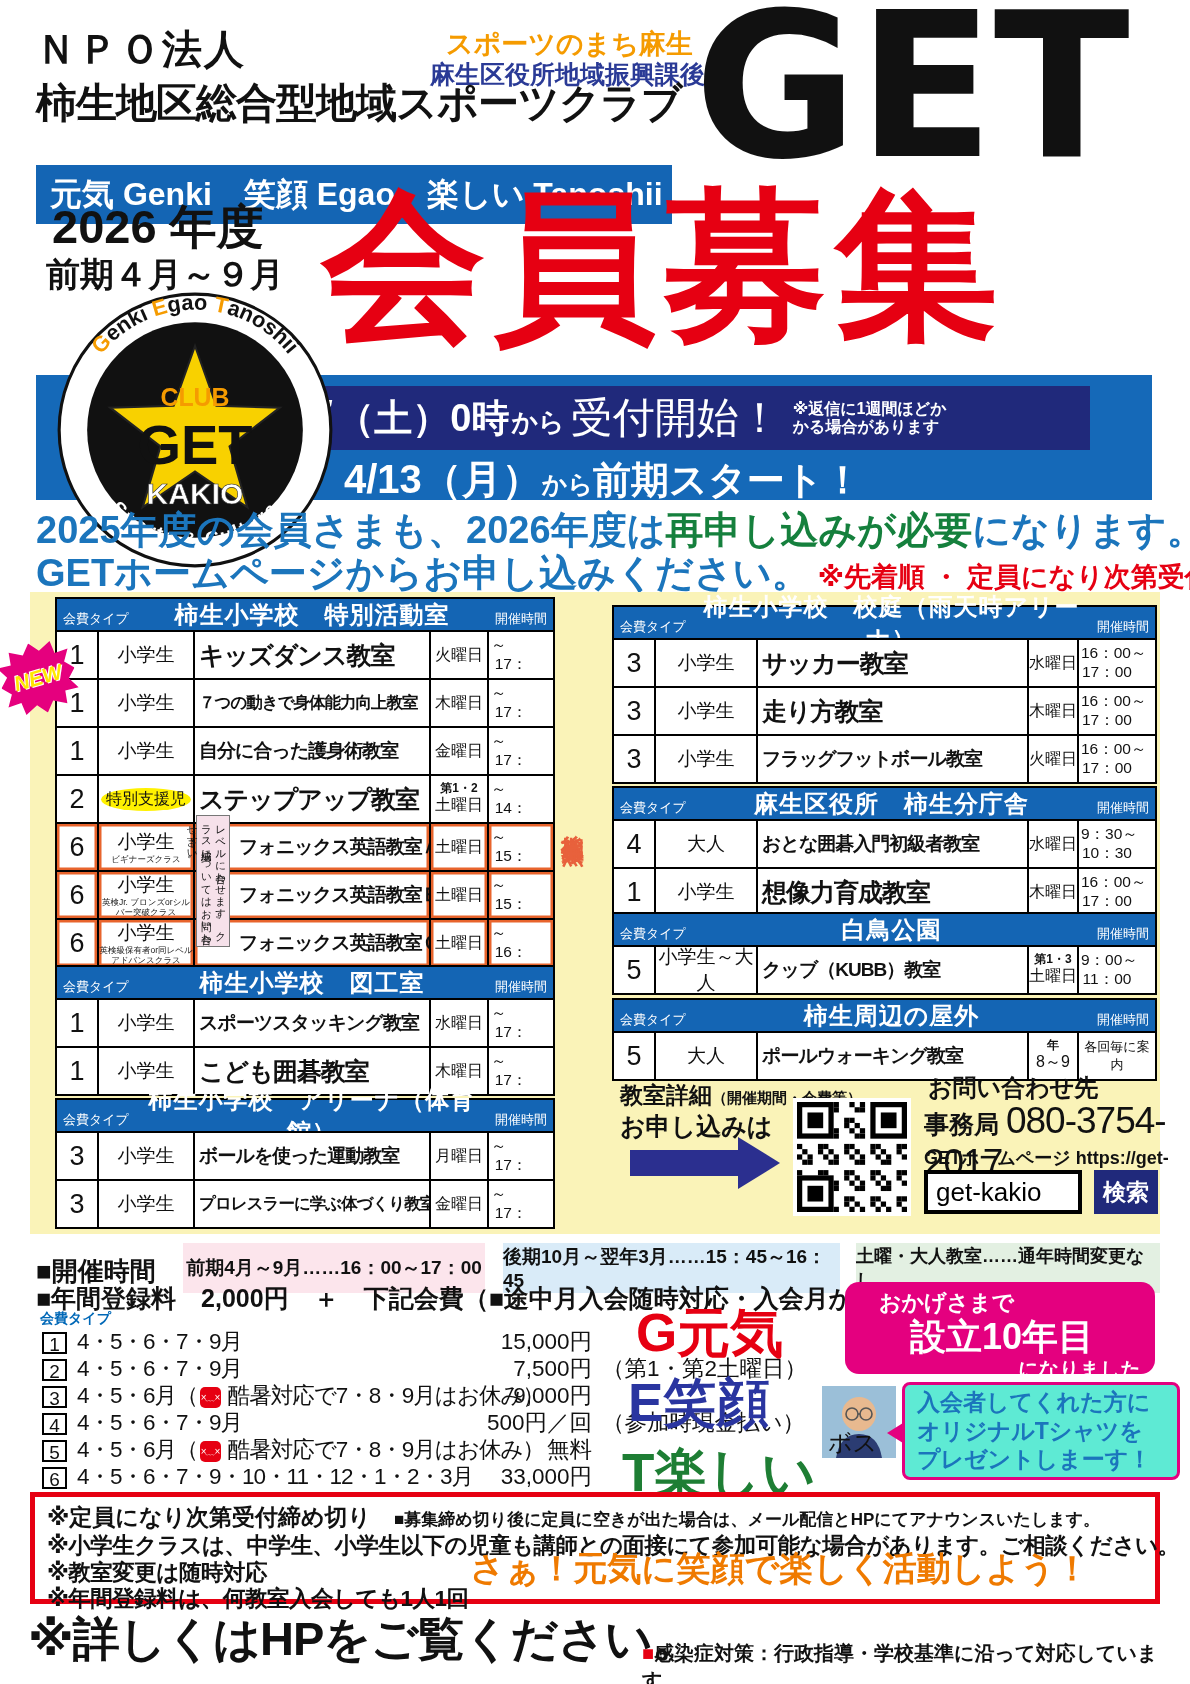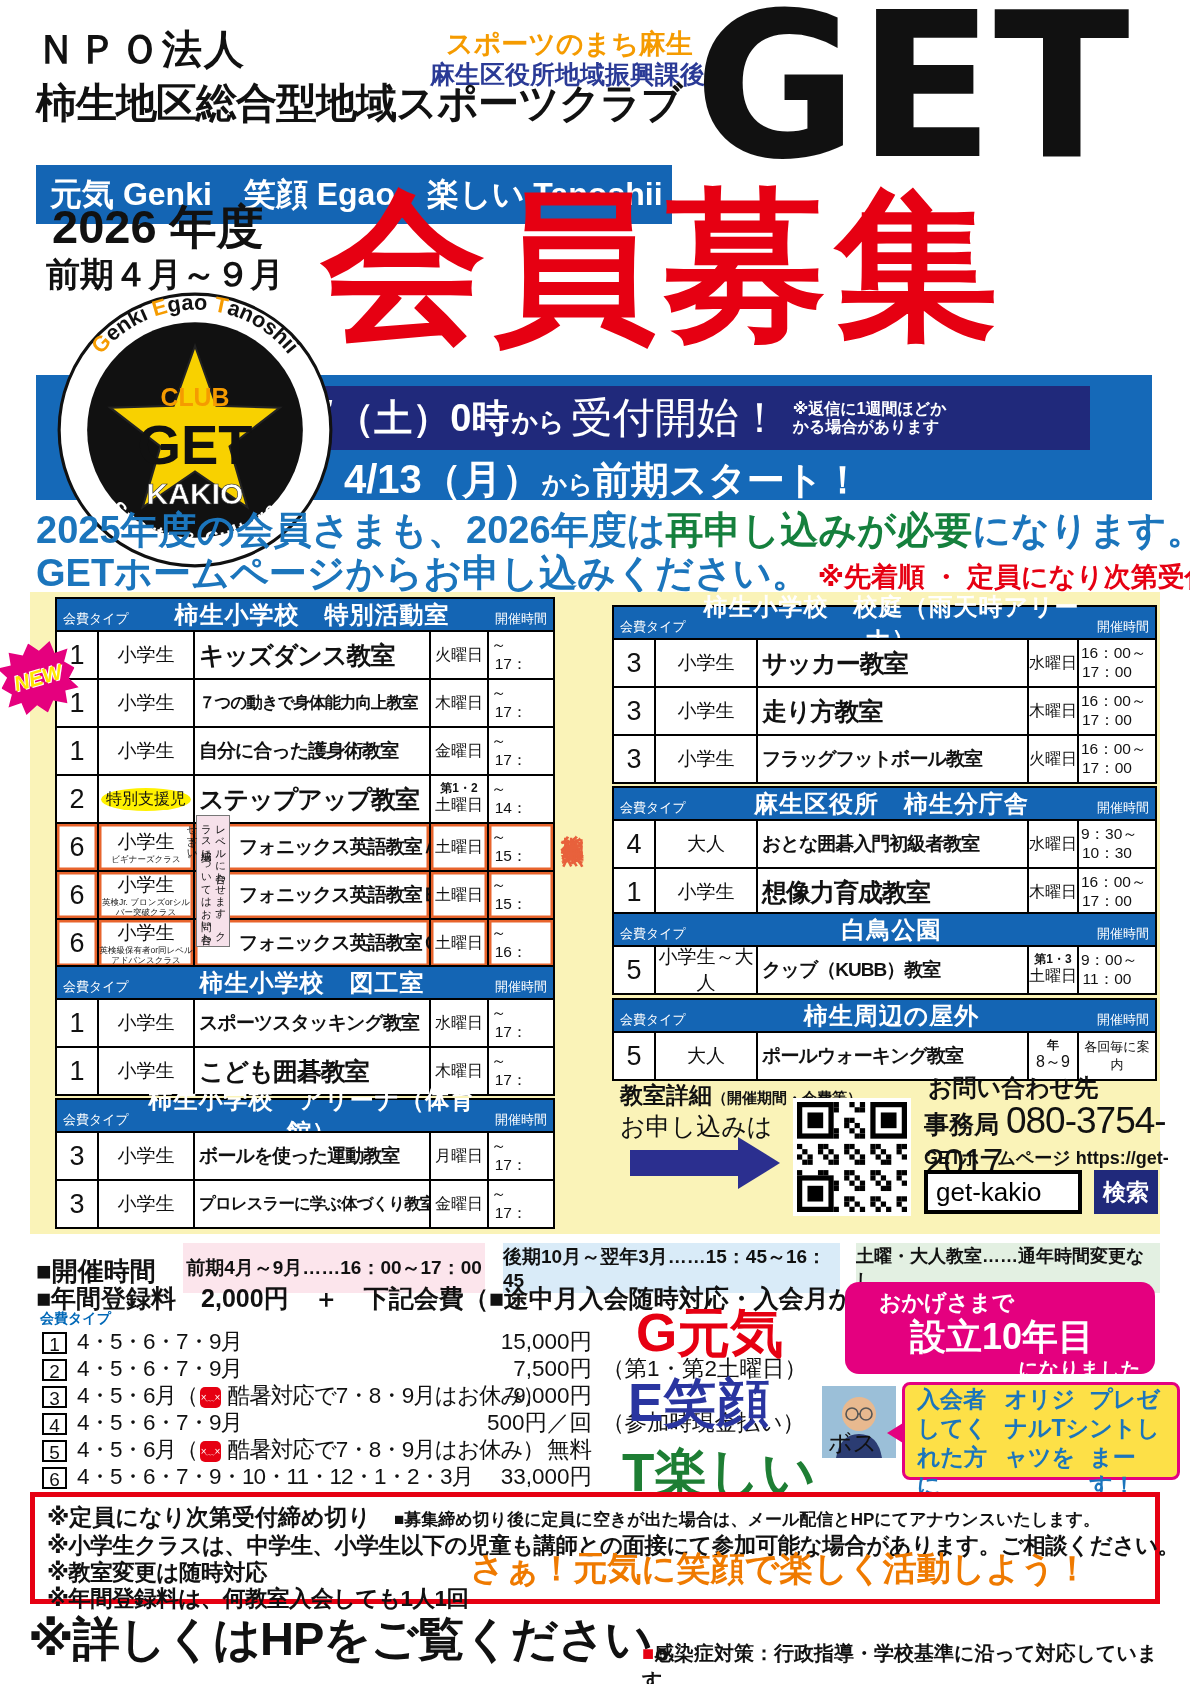--- a/index.html
+++ b/index.html
@@ -85,21 +85,21 @@
 
   
   .newb{left:0px;top:642px;width:76px;height:72px;background:#E5007E;z-index:6;
         clip-path:polygon(50% 0%,61% 14%,78% 5%,80% 23%,98% 22%,89% 38%,100% 50%,89% 62%,98% 78%,80% 77%,78% 95%,61% 86%,50% 100%,39% 86%,22% 95%,20% 77%,2% 78%,11% 62%,0% 50%,11% 38%,2% 22%,20% 23%,22% 5%,39% 14%);
         display:flex;align-items:center;justify-content:center;transform:rotate(-16deg);}
   .newt{color:#FFE600;font-size:21px;font-weight:900;font-style:italic;text-shadow:1px 1px 0 #fff,-1px -1px 0 #fff;}
 
   
   .cdetails{left:620px;top:1080px;font-size:23px;font-weight:bold;}
   .cdetails small{font-size:15px;font-weight:bold;}
-  .capply{left:620px;top:1110px;font-size:25px;font-weight:normal;}
+  .capply{left:620px;top:1110px;font-size:25px;font-weight:bold;}
   .arrow{left:630px;top:1150px;width:108px;height:26px;background:#2B2F8F;}
   .arrow:after{content:"";position:absolute;left:108px;top:-13px;border-left:42px solid #2B2F8F;
                border-top:26px solid transparent;border-bottom:26px solid transparent;}
   .qr{left:793px;top:1098px;width:118px;height:118px;background:#fff;padding:4px;box-sizing:border-box;}
   .cinq{left:928px;top:1072px;font-size:24px;font-weight:bold;}
   .office{left:924px;top:1100px;font-size:25px;font-weight:bold;}
   .phone{font-size:37px;font-weight:normal;letter-spacing:-1px;}
   .hpline{left:924px;top:1146px;font-size:18px;font-weight:bold;}
   .searchbox{left:924px;top:1170px;width:158px;height:44px;border:4px solid #000;font-size:26px;
              padding:0 8px;box-sizing:border-box;font-family:inherit;background:#fff;}
@@ -131,22 +131,22 @@
   .gword{left:636px;top:1298px;font-size:53px;font-weight:900;color:#E60012;}
   .eword{left:628px;top:1368px;font-size:53px;font-weight:900;color:#2A35A0;text-align:right;}
   .tword{left:622px;top:1438px;font-size:53px;font-weight:900;color:#1E7E34;}
   .anniv{left:845px;top:1282px;width:310px;height:92px;background:#E4007F;border-radius:14px;color:#fff;
          font-weight:bold;box-sizing:border-box;padding:6px 14px 0 18px;}
   .an1{font-size:22px;margin-left:16px;}
   .an2{font-size:36px;text-align:center;line-height:1.05;}
   .an3{font-size:20px;text-align:right;}
   .boss{left:822px;top:1386px;width:74px;height:72px;}
   .bosslabel{left:828px;top:1427px;font-size:24px;font-weight:normal;}
-  .bubble{left:902px;top:1382px;width:278px;height:98px;background:#fde047;border:3.5px solid #E4007F;border-radius:8px;
-          color:#1B75BC;font-size:23px;font-weight:bold;display:flex;justify-content:center;
+  .bubble{left:902px;top:1382px;width:278px;height:98px;background:#5eead4;border:3.5px solid #E4007F;border-radius:8px;
+          color:#1B75BC;font-size:23px;font-weight:bold;display:flex;flex-direction:column;justify-content:center;
           padding-left:12px;box-sizing:border-box;line-height:1.25;}
   .bubble:before{content:"";position:absolute;left:-18px;top:38px;border-right:16px solid #E4007F;
                  border-top:10px solid transparent;border-bottom:10px solid transparent;}
 
   
   .redbox{left:30px;top:1492px;width:1130px;height:112px;border:5px solid #E60012;box-sizing:border-box;
           background:#fff;padding:5px 12px;}
   .nline1{font-size:23px;font-weight:bold;}
   .nline1 small{font-size:17px;font-weight:bold;}
   .nline{font-size:22.5px;font-weight:bold;line-height:1.18;white-space:nowrap;letter-spacing:-0.5px;}

